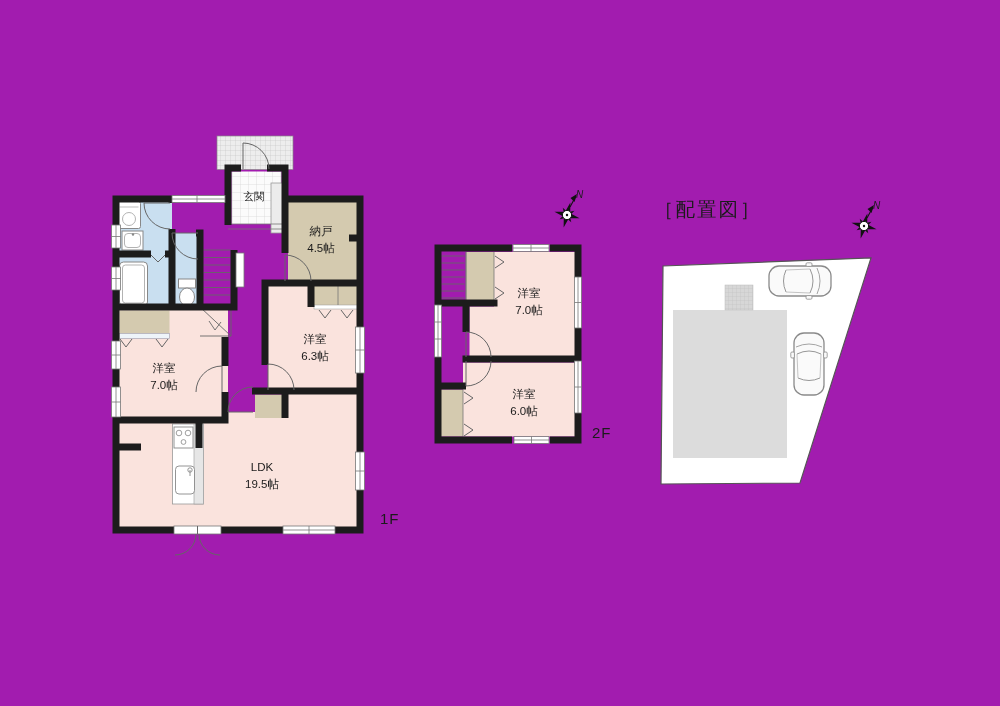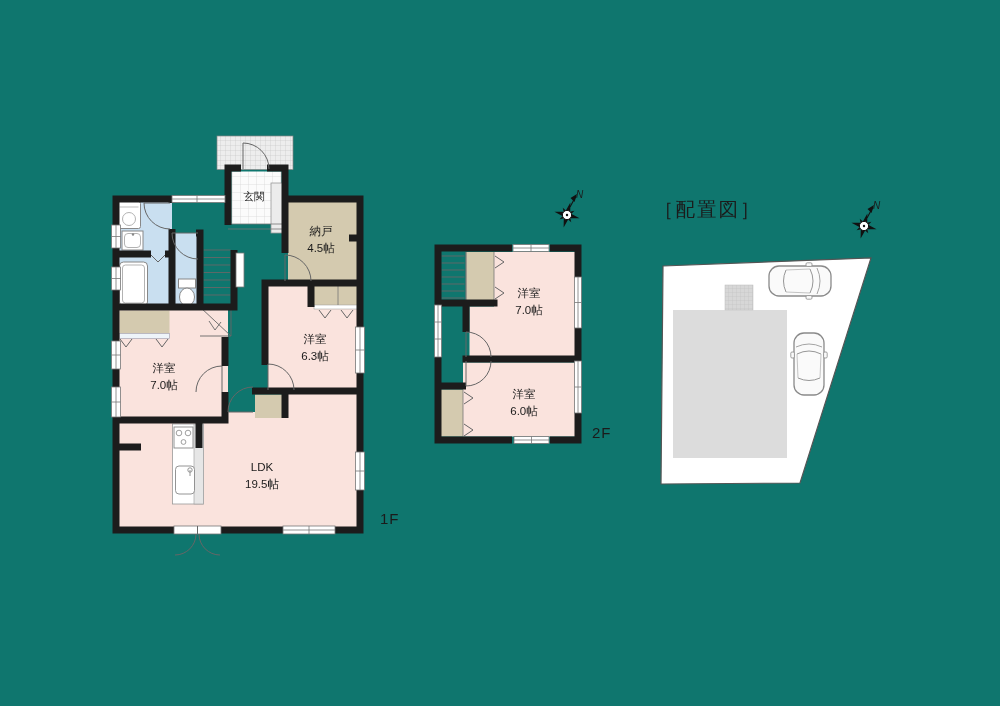--- a/index.html
+++ b/index.html
@@ -1,16 +1,16 @@
 <!DOCTYPE html>
 <html><head>
 <meta charset="utf-8">
 <style>
   html,body{margin:0;padding:0;background:#ffffff;}
-  .canvas{position:relative;width:1000px;height:706px;background:#0f766e;overflow:hidden;}
+  .canvas{position:relative;width:1000px;height:706px;background:#a21caf;overflow:hidden;}
   svg{position:absolute;left:0;top:0;}
   text{font-family:"Liberation Sans","DejaVu Sans",sans-serif;fill:#1b1b1b;}
   .room-label{font-size:11.5px;text-anchor:middle;}
   .small-label{font-size:10.5px;text-anchor:middle;}
   .floor-label{font-size:15px;letter-spacing:1px;}
   .site-title{font-size:19.5px;letter-spacing:2px;}
   .north-label{font-size:10px;font-style:italic;}
 </style>
 </head>
 <body>

